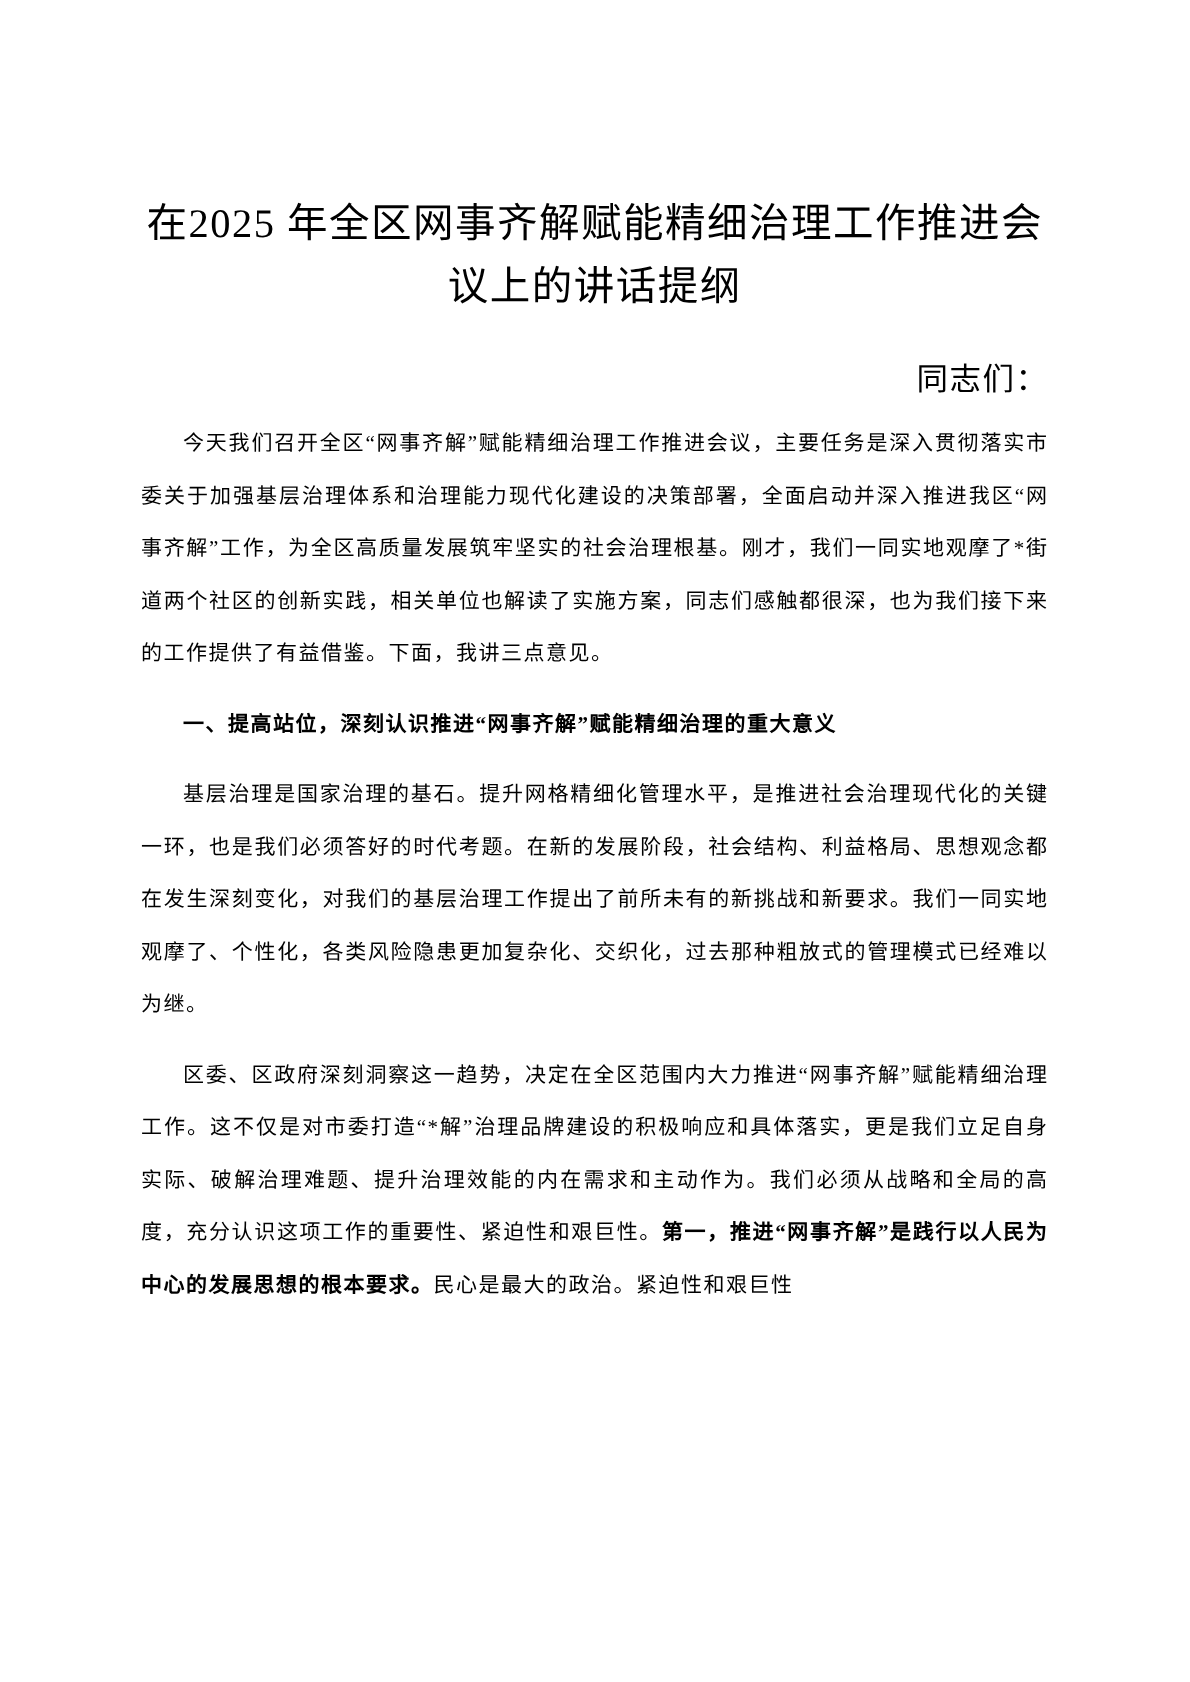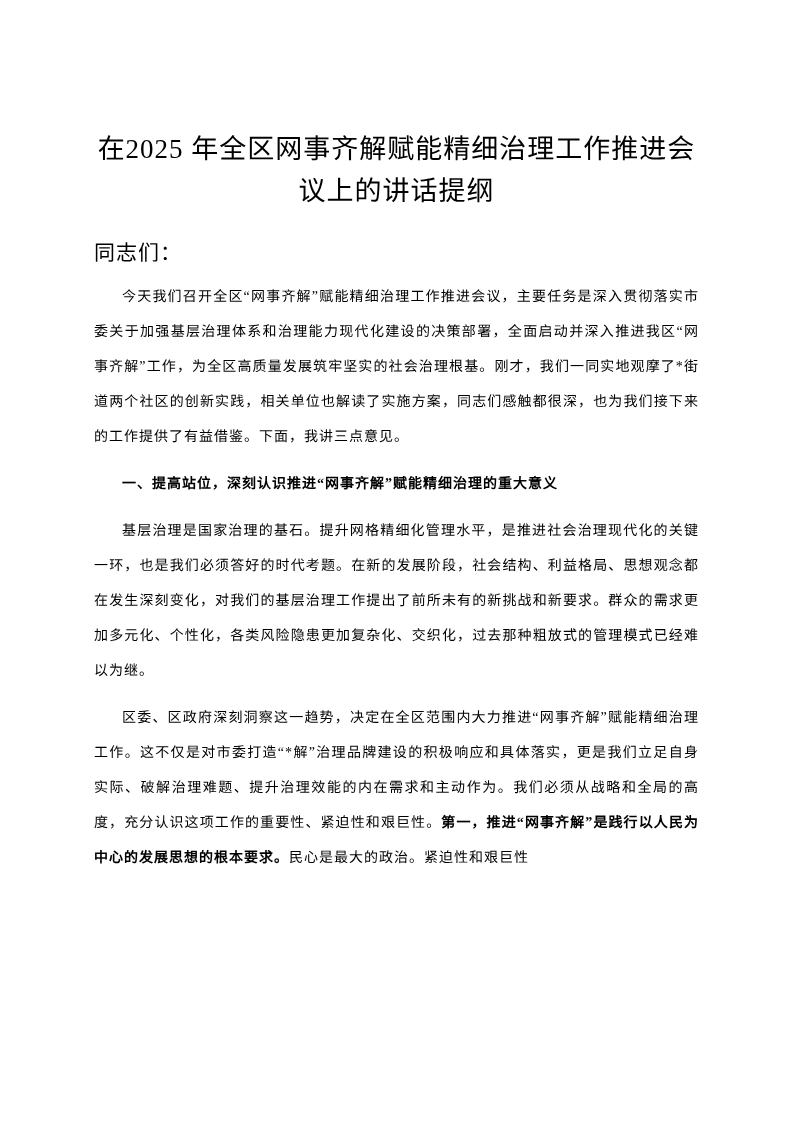--- a/index.html
+++ b/index.html
@@ -25,20 +25,21 @@
     text-align: center;
     margin: 0 0 24px 0;
     letter-spacing: 1px;
   }
   .salutation {
     font-size: 21px;
     line-height: 35px;
     margin: 0 0 8px 0;
     text-indent: 0;
     letter-spacing: 1px;
+    text-align: right;
   }
   .doc-body p {
     font-size: 14px;
     line-height: 35px;
     margin: 0 0 12px 0;
     text-indent: 2em;
     text-align: justify;
     letter-spacing: 1px;
   }
   .doc-body p.heading {
@@ -51,16 +52,16 @@
 </style>
 </head>
 <body>
 
 <div class="page">
   <h1 class="doc-title">在2025 年全区网事齐解赋能精细治理工作推进会议上的讲话提纲</h1>
   <p class="salutation">同志们：</p>
   <div class="doc-body">
       <p class="paragraph"><span>今天我们召开全区“网事齐解”赋能精细治理工作推进会议，主要任务是深入贯彻落实市委关于加强基层治理体系和治理能力现代化建设的决策部署，全面启动并深入推进我区“网事齐解”工作，为全区高质量发展筑牢坚实的社会治理根基。刚才，我们一同实地观摩了*街道两个社区的创新实践，相关单位也解读了实施方案，同志们感触都很深，也为我们接下来的工作提供了有益借鉴。下面，我讲三点意见。</span></p>
       <p class="heading"><span class="bold">一、提高站位，深刻认识推进“网事齐解”赋能精细治理的重大意义</span></p>
-      <p class="paragraph"><span>基层治理是国家治理的基石。提升网格精细化管理水平，是推进社会治理现代化的关键一环，也是我们必须答好的时代考题。在新的发展阶段，社会结构、利益格局、思想观念都在发生深刻变化，对我们的基层治理工作提出了前所未有的新挑战和新要求。群众的需求更加多元化、个性化，各类风险隐患更加复杂化、交织化，过去那种粗放式的管理模式已经难以为继。</span></p>
+      <p class="paragraph"><span>基层治理是国家治理的基石。提升网格精细化管理水平，是推进社会治理现代化的关键一环，也是我们必须答好的时代考题。在新的发展阶段，社会结构、利益格局、思想观念都在发生深刻变化，对我们的基层治理工作提出了前所未有的新挑战和新要求。我们一同实地观摩了、个性化，各类风险隐患更加复杂化、交织化，过去那种粗放式的管理模式已经难以为继。</span></p>
       <p class="paragraph"><span>区委、区政府深刻洞察这一趋势，决定在全区范围内大力推进“网事齐解”赋能精细治理工作。这不仅是对市委打造“*解”治理品牌建设的积极响应和具体落实，更是我们立足自身实际、破解治理难题、提升治理效能的内在需求和主动作为。我们必须从战略和全局的高度，充分认识这项工作的重要性、紧迫性和艰巨性。</span><span class="bold">第一，推进“网事齐解”是践行以人民为中心的发展思想的根本要求。</span><span>民心是最大的政治。紧迫性和艰巨性</span></p>
     </div>
 </div>
 
 </body></html>

